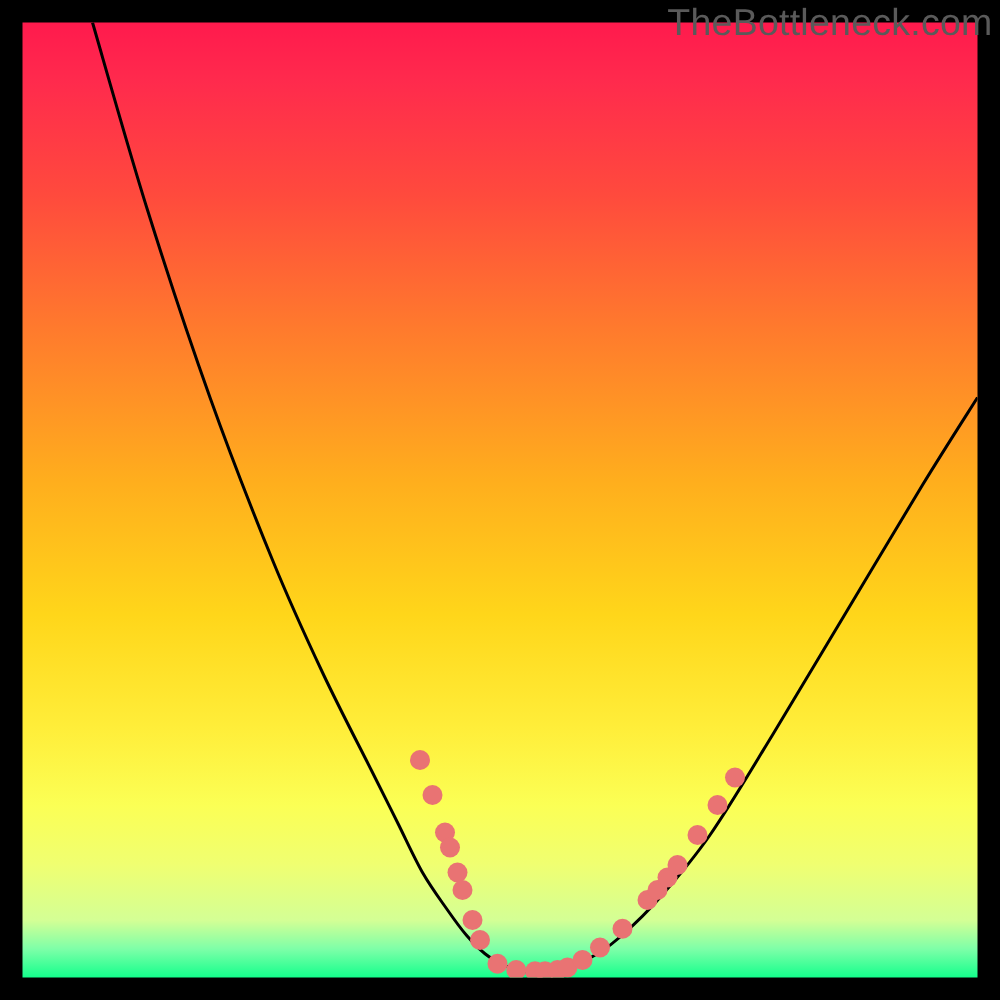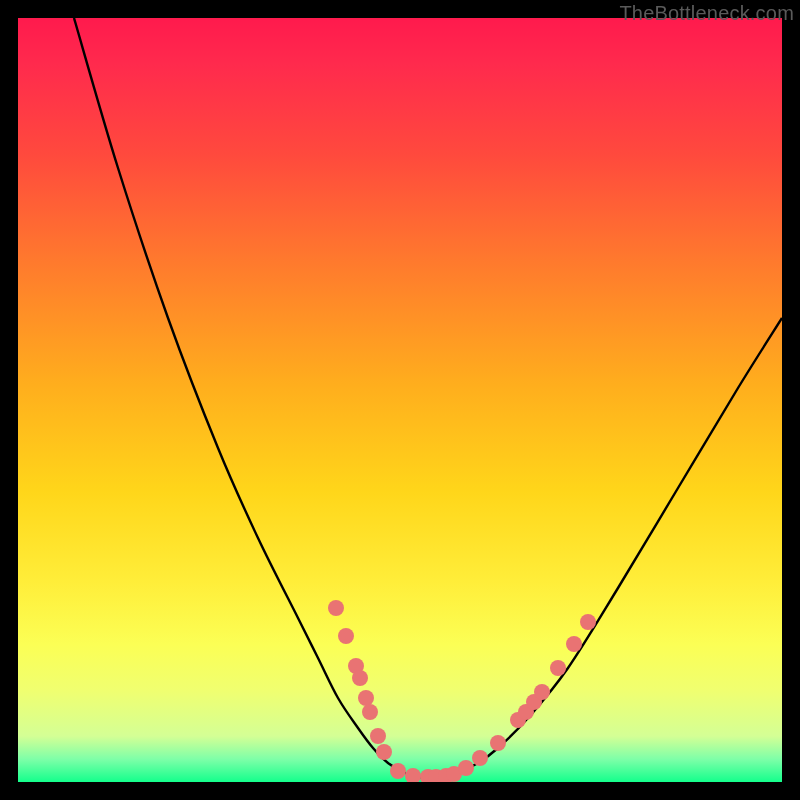--- a/index.html
+++ b/index.html
@@ -39,21 +39,21 @@
       #d4ff95 94%,
       #7effa8 97%,
       #14ff8c 100%
     );
   }
   .watermark {
     position: absolute;
     top: 2px;
     right: 6px;
     color: #5a5a5a;
-    font-size: 20px;
+    font-size: 30px;
     font-weight: 400;
     letter-spacing: 0.2px;
     z-index: 20;
     user-select: none;
   }
   svg.plot {
     position: absolute;
     left: 0;
     top: 0;
     width: 100%;

